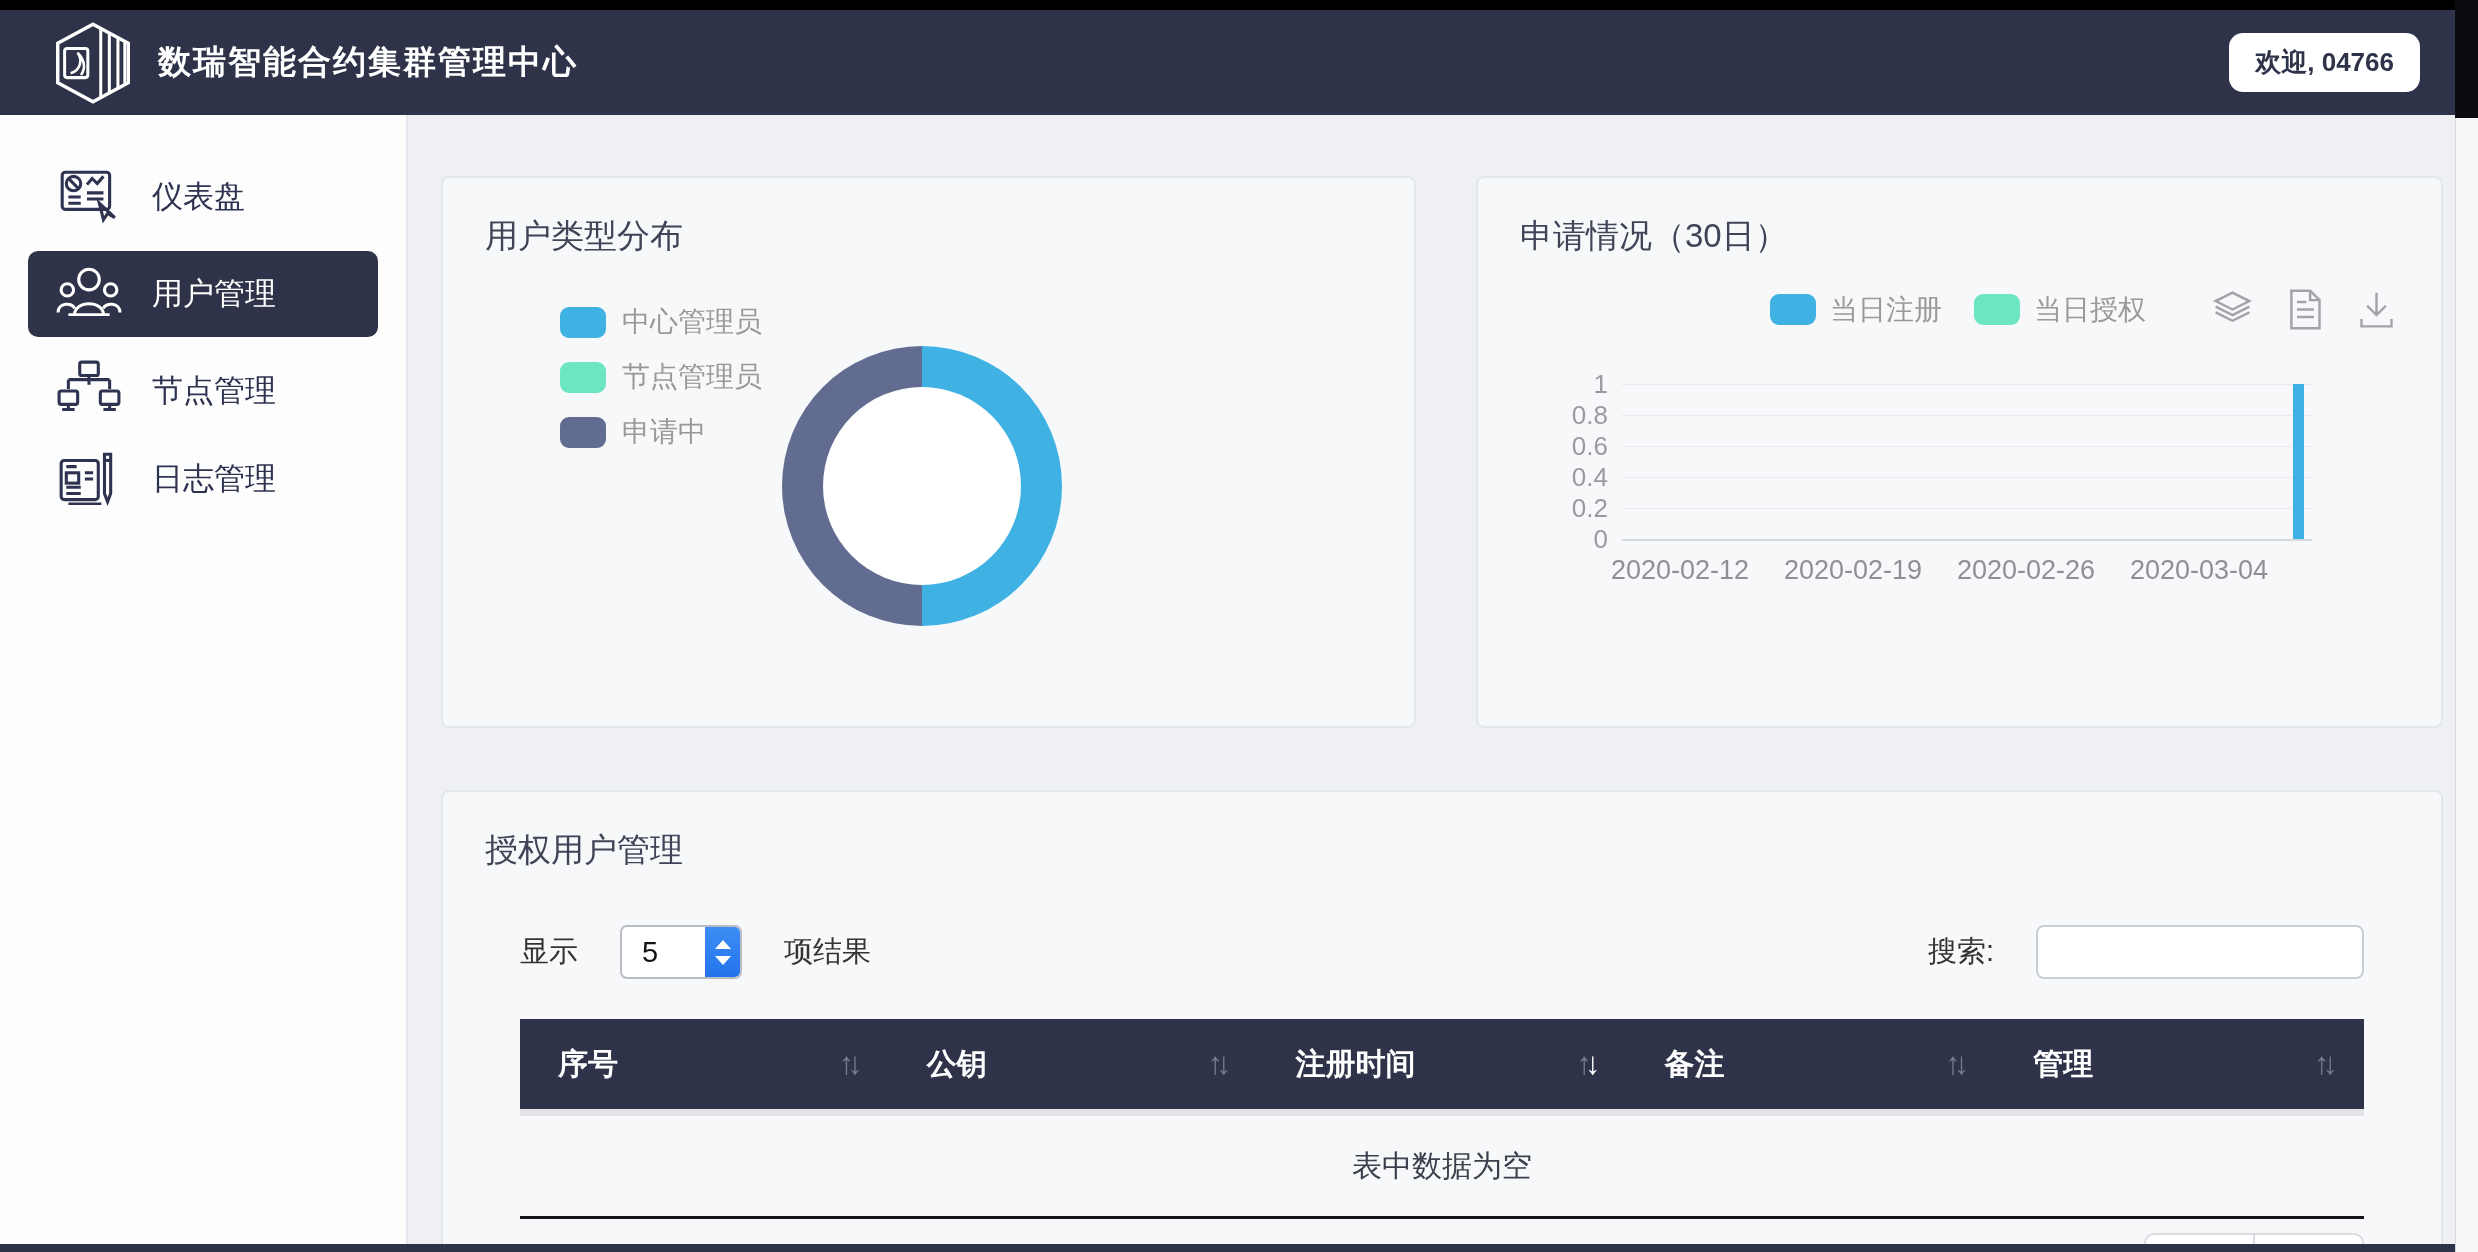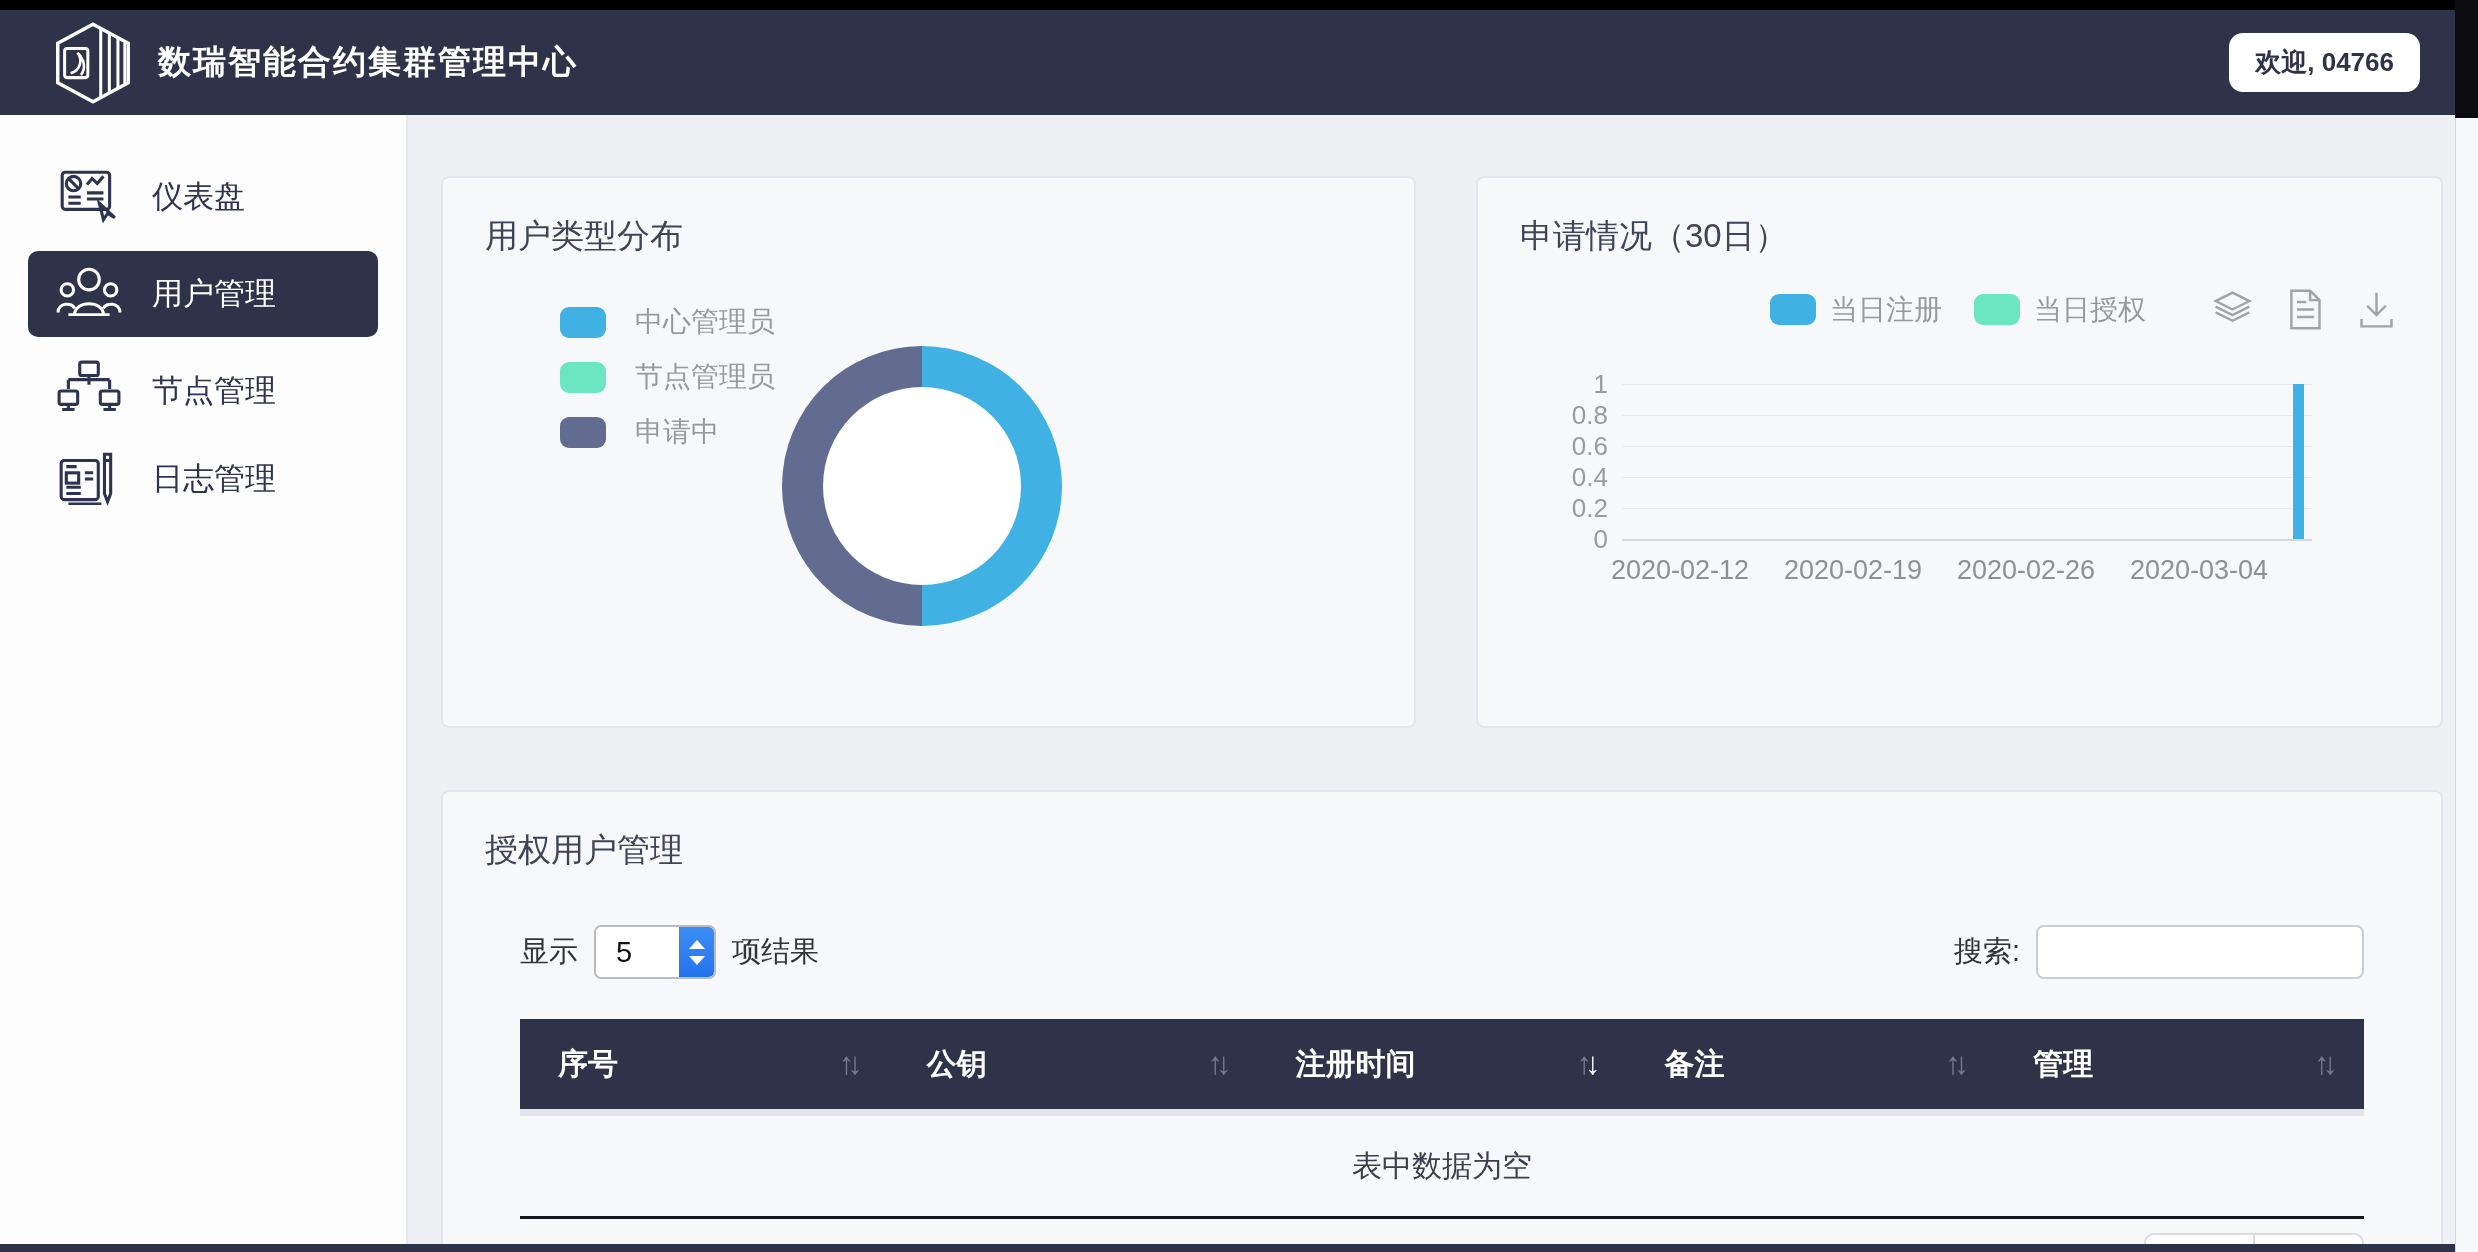--- a/index.html
+++ b/index.html
@@ -50,21 +50,21 @@
   }
   .main { flex: 1; padding: 61px 35px 0 33px; min-width: 0; }
 
   
   .card { background: #f7f8fa; border: 2px solid #e3e6ec; border-radius: 8px; }
   .top-row { display: flex; gap: 60px; }
   .card-title { font-size: 33px; font-weight: 400; color: #3f4457; }
 
   .card-users { width: 975px; height: 552px; position: relative; padding: 36px 42px; }
   .vlegend { margin: 44px 0 0 30px; }
-  .vlegend-item { display: flex; align-items: center; gap: 29px; margin-bottom: 17px; padding-left: 45px; }
+  .vlegend-item { display: flex; align-items: center; gap: 16px; margin-bottom: 17px; padding-left: 45px; }
   .swatch { width: 46px; height: 31px; border-radius: 9px; flex: 0 0 auto; }
   .sw-blue { background: #3fb1e3; }
   .sw-green { background: #6be6c1; }
   .sw-slate { background: #626c91; }
   .legend-label { font-size: 28px; color: #999; }
 
   .donut {
     position: absolute; left: 339px; top: 168px; width: 280px; height: 280px;
     border-radius: 50%;
     background: conic-gradient(#3fb1e3 0 50%, #626c91 50% 100%);
@@ -90,21 +90,21 @@
     font-size: 26px; color: #9a9ba0; white-space: nowrap;
   }
   .xtick {
     position: absolute; top: calc(100% + 16px); transform: translateX(-50%);
     font-size: 27px; color: #8f9095; white-space: nowrap;
   }
   .bar { position: absolute; right: 8px; top: 0; bottom: 0; width: 11px; background: #3fb1e3; }
 
   
   .card-table { margin-top: 62px; height: 600px; padding: 36px 42px 0; }
-  .table-controls { margin-top: 52px; display: flex; align-items: center; padding: 0 35px; }
+  .table-controls { margin-top: 52px; display: flex; align-items: center; padding: 0 35px; gap: 26px; }
   .ctl-label { font-size: 29px; color: #333; }
   .page-size {
     margin-left: 16px; width: 122px; height: 54px; background: #fff;
     border: 2px solid #b9bcc4; border-radius: 7px; display: flex; overflow: hidden; cursor: pointer;
   }
   .page-size-value { flex: 1; display: flex; align-items: center; padding-left: 20px; font-size: 29px; color: #111; }
   .spinner {
     width: 35px; background: linear-gradient(#3d8df5, #2374ec); display: flex; flex-direction: column;
     align-items: center; justify-content: center; gap: 7px; border-radius: 0 5px 5px 0;
   }

